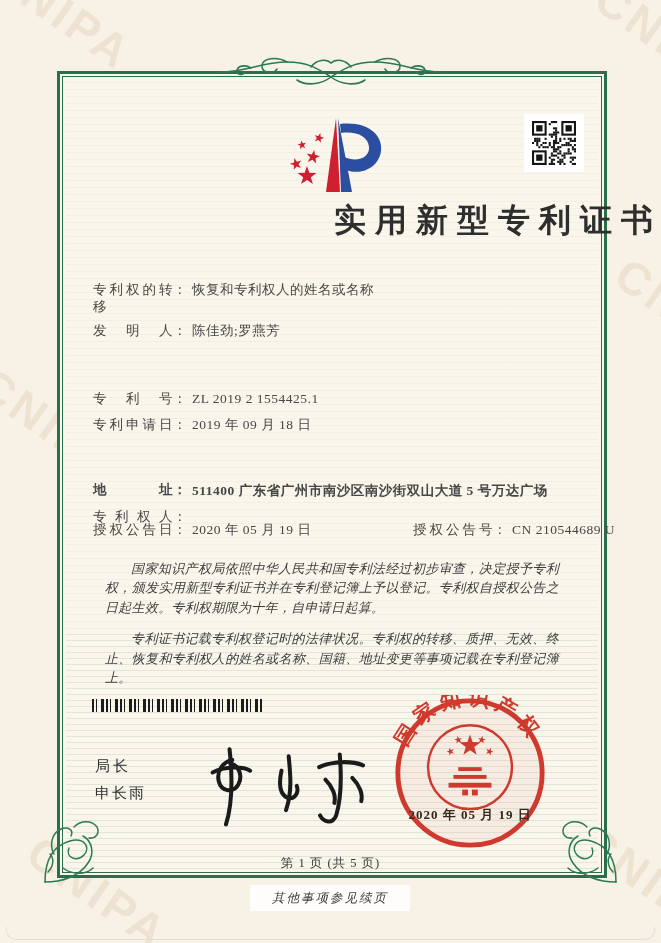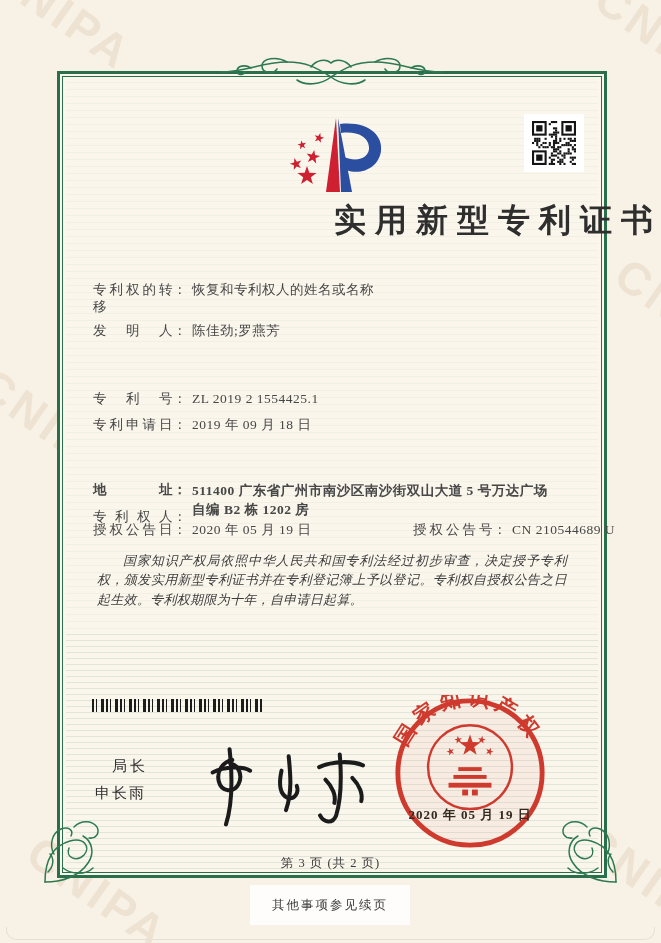--- a/index.html
+++ b/index.html
@@ -94,35 +94,35 @@
   .grant-col2{position:absolute;left:320px;top:0;display:flex;}
   
   .body-text{
     position:absolute;left:93px;top:547px;width:478px;
     font-size:13px;line-height:19.4px;
     font-style:italic;
     color:#3c3c3c;
     text-align:justify;
     letter-spacing:.3px;
   }
-  .body-text p{margin:4px;text-indent:2em;}
+  .body-text p{margin:12px;text-indent:2em;}
   
   .barcode{
     position:absolute;left:92px;top:699px;width:172px;height:13px;
     background:
       repeating-linear-gradient(90deg,
         #1c1c1c 0 2px, transparent 2px 4px,
         #1c1c1c 4px 5px, transparent 5px 9px,
         #1c1c1c 9px 12px, transparent 12px 14px);
   }
   
   .sig-title{
     position:absolute;left:95px;top:757px;
     font-family:"Liberation Sans", sans-serif;
-    font-size:15px;color:#2f2f2f;letter-spacing:3px;margin-left:17px;
+    font-size:15px;color:#2f2f2f;letter-spacing:3px;
   }
   .sig-name{
     position:absolute;left:95px;top:784px;
     font-family:"Liberation Sans", sans-serif;
     font-size:15px;color:#2f2f2f;letter-spacing:2px;
   }
   .autograph{position:absolute;left:196px;top:742px;width:180px;height:86px;}
   
   .seal{position:absolute;left:392px;top:695px;width:156px;height:156px;}
   .seal-date{
@@ -130,24 +130,24 @@
     text-align:center;
     font-size:13px;color:#33291f;letter-spacing:1px;
     font-weight:bold;
   }
   
   .page-info{
     position:absolute;left:0;top:855px;width:661px;
     text-align:center;font-size:12.5px;color:#3a3a3a;letter-spacing:1px;
   }
   .continuation{
-    position:absolute;left:250px;top:885px;width:160px;height:40px;
+    position:absolute;left:250px;top:885px;width:160px;height:26px;
     background:#fefdfb;
     display:flex;align-items:center;justify-content:center;
-    font-size:12.5px;color:#3a3a3a;letter-spacing:2px;
+    font-size:12.5px;font-style:italic;color:#3a3a3a;letter-spacing:2px;
   }
   .paper-edge{
     position:absolute;left:6px;right:6px;bottom:3px;height:12px;
     border:1px solid #e4e0d8;border-top:none;
     border-radius:0 0 10px 10px;
   }
 </style>
 </head>
 <body>
 
@@ -365,36 +365,36 @@
   </div>
   <div class="field-row" style="top:464px;margin-top:44px;">
     <span class="field-label">专利权人</span>
       <span class="field-colon">：</span>
   </div>
   <div class="field-row" style="top:481px;font-weight:bold;">
     <span class="field-label">地址</span>
       <span class="field-colon">：</span>
     <span class="addr-lines">
       <div>511400 广东省广州市南沙区南沙街双山大道 5 号万达广场</div>
-      <div>自编 B2 栋 1202 房</div>
     </span>
   </div>
   <div class="field-row" style="top:521px;width:478px;">
     <span class="field-label">授权公告日</span>
       <span class="field-colon">：</span>
     <span class="field-value">2020 年 05 月 19 日</span>
     <span class="grant-col2">
       <span class="field-label">授权公告号</span>
         <span class="field-colon">：</span>
       <span class="field-value">CN 210544689 U</span>
     </span>
   </div>
 
   <div class="body-text">
     <p>国家知识产权局依照中华人民共和国专利法经过初步审查，决定授予专利权，颁发实用新型专利证书并在专利登记簿上予以登记。专利权自授权公告之日起生效。专利权期限为十年，自申请日起算。</p>
+    <p>专利证书记载专利权登记时的法律状况。专利权的转移、质押、无效、终止、恢复和专利权人的姓名或名称、国籍、地址变更等事项记载在专利登记簿上。</p>
   </div>
 
   <div class="barcode"></div>
 
   <div class="sig-title">局长</div>
   <div class="sig-name">申长雨</div>
   <svg class="autograph" viewBox="0 0 200 96">
     <g stroke="#1b1b1b" fill="none" stroke-width="4.5" stroke-linecap="round">
       <path d="M40,20 C30,22 22,32 25,44 C28,56 42,57 47,47 C52,37 47,26 38,24"></path>
       <path d="M37,8 C40,36 40,70 33,92"></path>
@@ -426,17 +426,17 @@
       <use href="#star2" transform="translate(100,58) scale(0.42) rotate(20)"></use>
       <rect x="68" y="74" width="24" height="4"></rect>
       <rect x="63" y="82" width="34" height="4"></rect>
       <rect x="58" y="90" width="44" height="5"></rect>
       <rect x="72" y="97" width="6" height="6"></rect>
       <rect x="82" y="97" width="6" height="6"></rect>
     </g>
   </svg>
   <div class="seal-date">2020 年 05 月 19 日</div>
 
-  <div class="page-info">第 3 页 (共 2 页)</div>
+  <div class="page-info">第 1 页 (共 5 页)</div>
   <div class="continuation">其他事项参见续页</div>
   <div class="paper-edge"></div>
 
 </div>
 
 </body></html>

